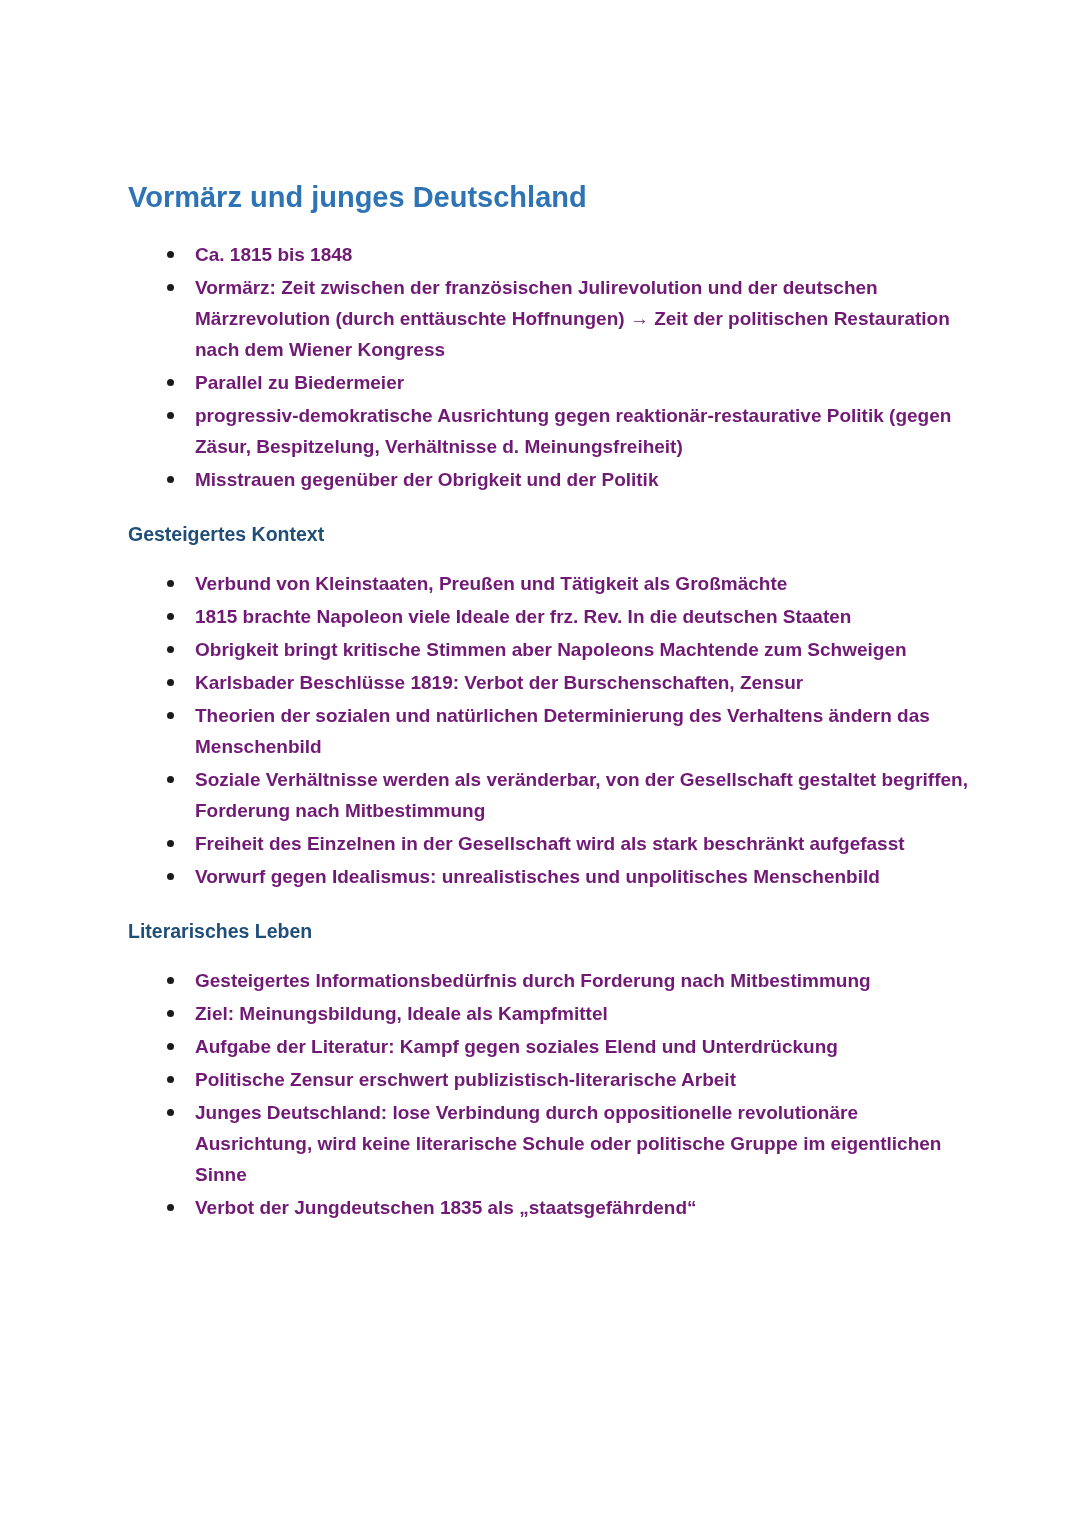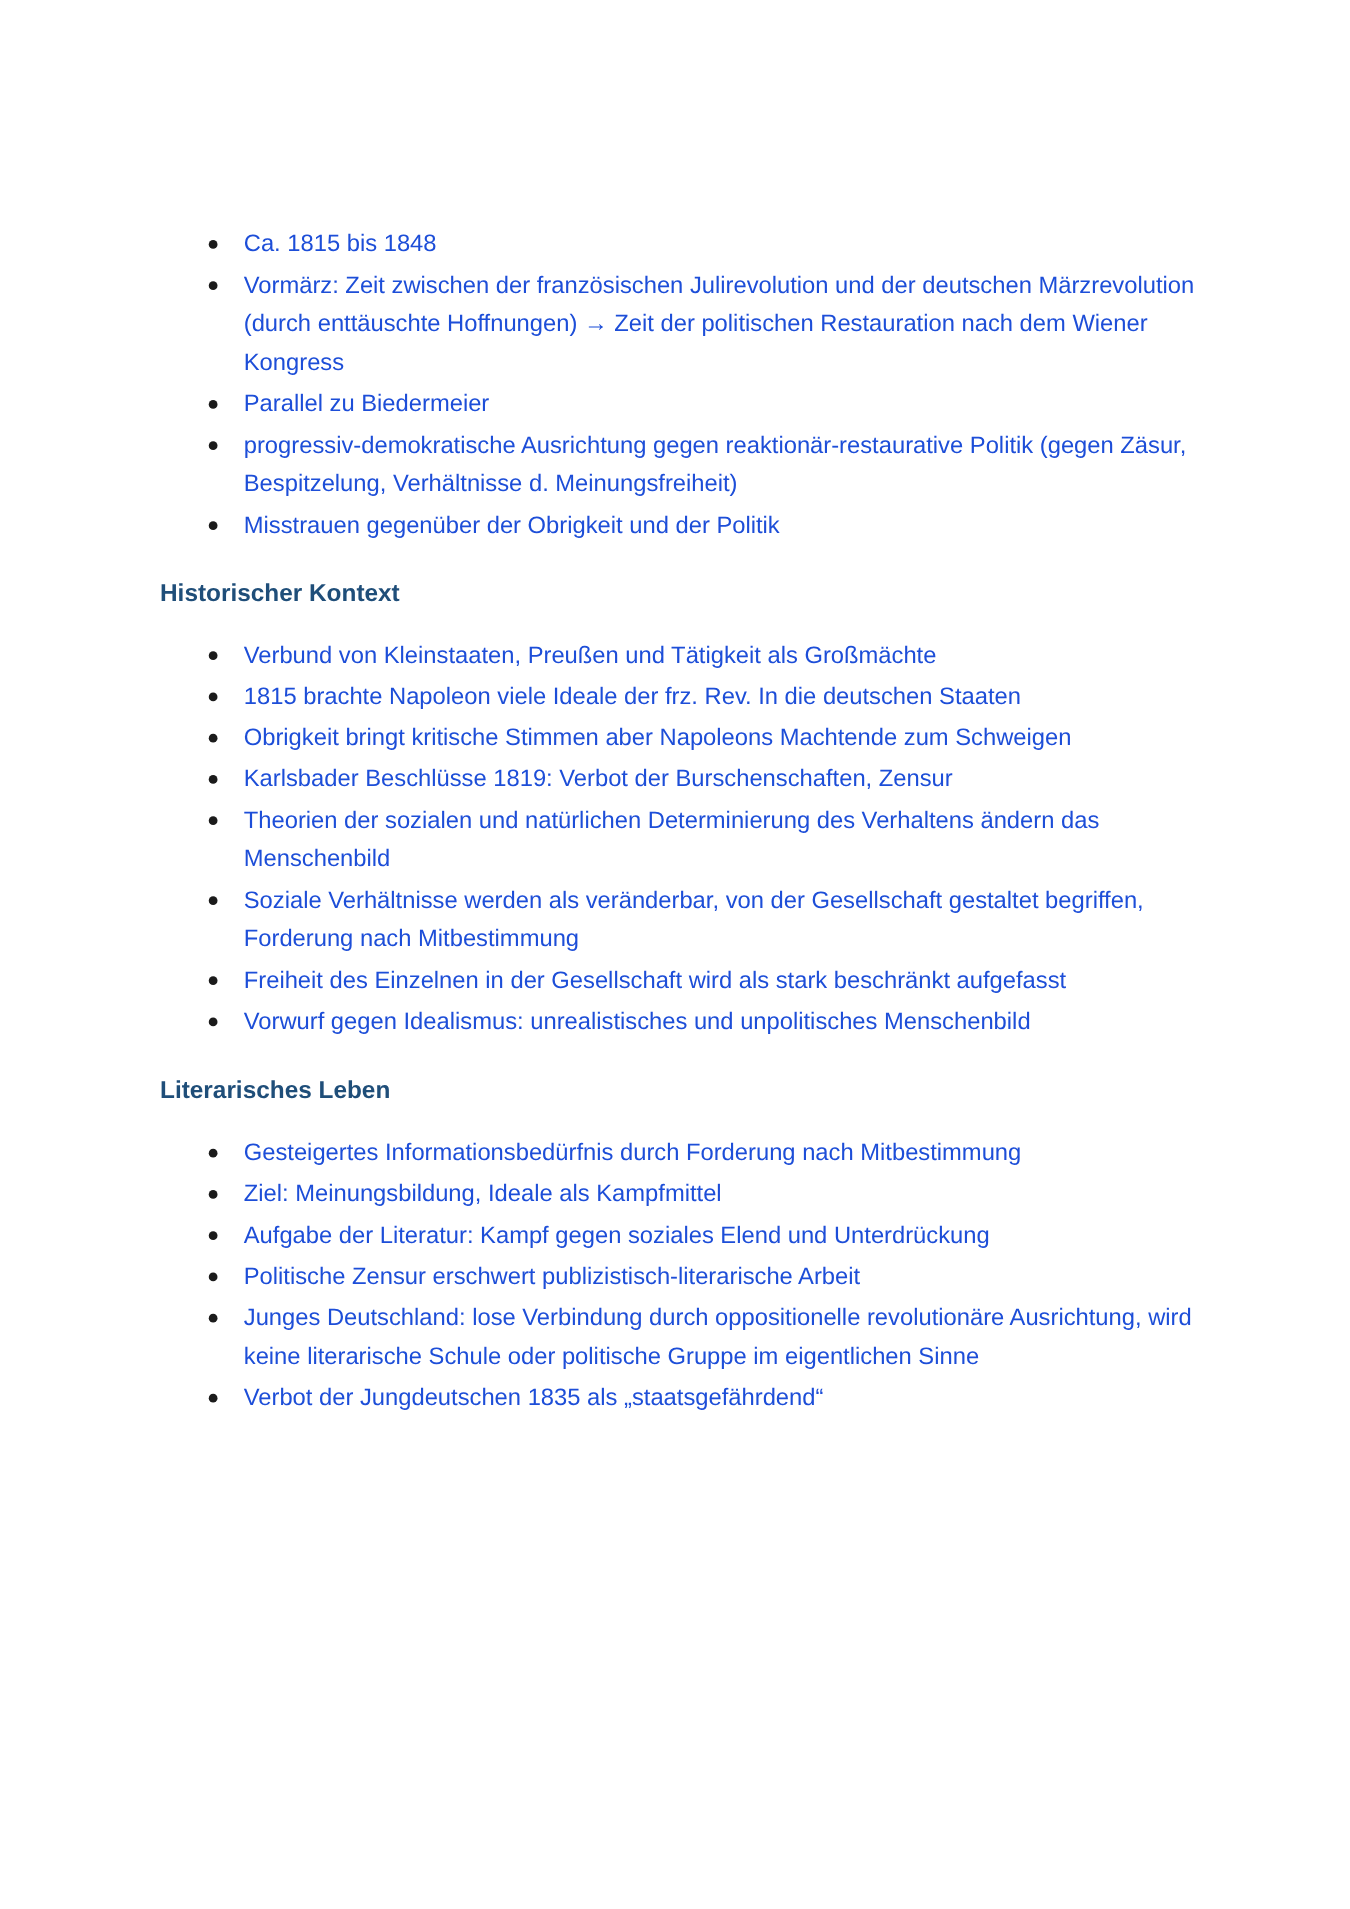--- a/index.html
+++ b/index.html
@@ -39,51 +39,53 @@
     list-style: none;
     margin: 0;
     padding: 0;
   }
   ul.bullets li {
     position: relative;
     padding-left: 67px;
     font-size: 19px;
     line-height: 31px;
     margin: 0 0 2px 0;
-    color: #1d4ed8;
+    color: #701a75;
+    font-weight: bold;
   }
   ul.bullets li::before {
     content: "";
     position: absolute;
     left: 39px;
     top: 12px;
     width: 7px;
     height: 7px;
     border-radius: 50%;
     background: #1b1b1b;
   }
 </style>
 </head>
 <body>
 
 <div class="page">
 
+  <h1 class="doc-title">Vormärz und junges Deutschland</h1>
 
   <section>
     <ul class="bullets">
       <li>Ca. 1815 bis 1848</li>
       <li>Vormärz: Zeit zwischen der französischen Julirevolution und der deutschen Märzrevolution (durch enttäuschte Hoffnungen) → Zeit der politischen Restauration nach dem Wiener Kongress</li>
       <li>Parallel zu Biedermeier</li>
       <li>progressiv-demokratische Ausrichtung gegen reaktionär-restaurative Politik (gegen Zäsur, Bespitzelung, Verhältnisse d. Meinungsfreiheit)</li>
       <li>Misstrauen gegenüber der Obrigkeit und der Politik</li>
     </ul>
   </section>
 
   <section>
-    <h2 class="section-heading">Historischer Kontext</h2>
+    <h2 class="section-heading">Gesteigertes Kontext</h2>
     <ul class="bullets">
       <li>Verbund von Kleinstaaten, Preußen und Tätigkeit als Großmächte</li>
       <li>1815 brachte Napoleon viele Ideale der frz. Rev. In die deutschen Staaten</li>
       <li>Obrigkeit bringt kritische Stimmen aber Napoleons Machtende zum Schweigen</li>
       <li>Karlsbader Beschlüsse 1819: Verbot der Burschenschaften, Zensur</li>
     </ul>
   </section>
 
   <section>
     <ul class="bullets">

